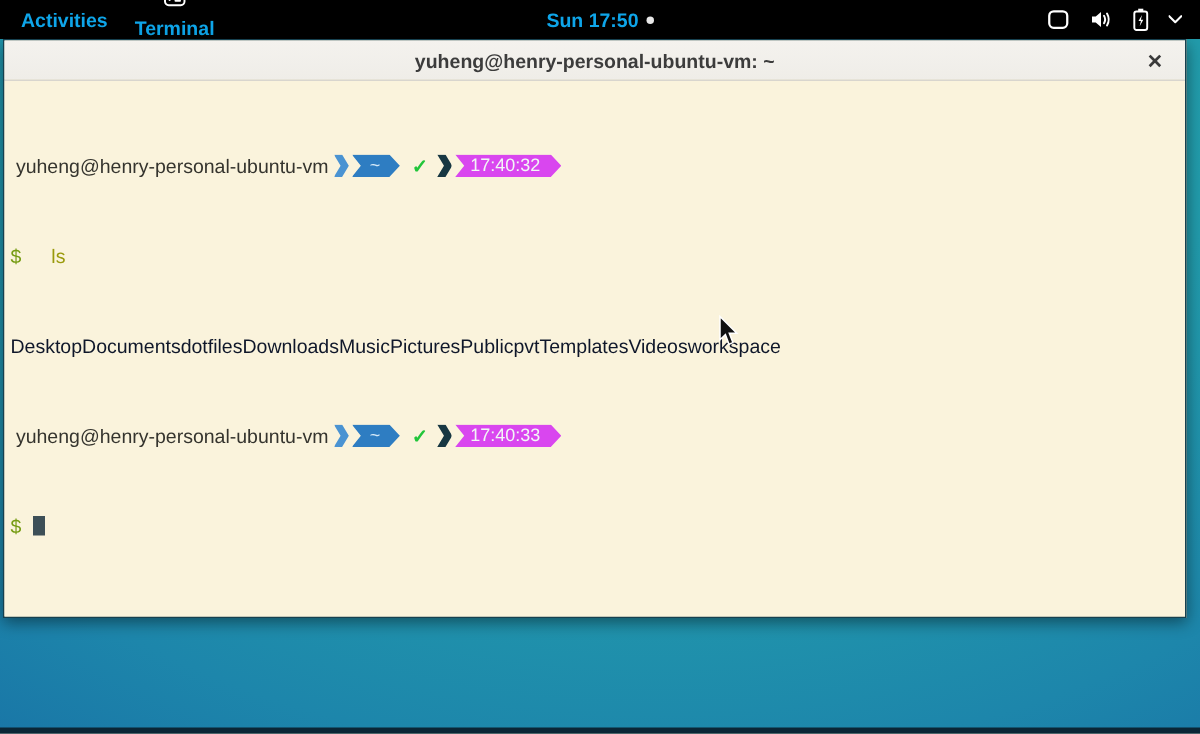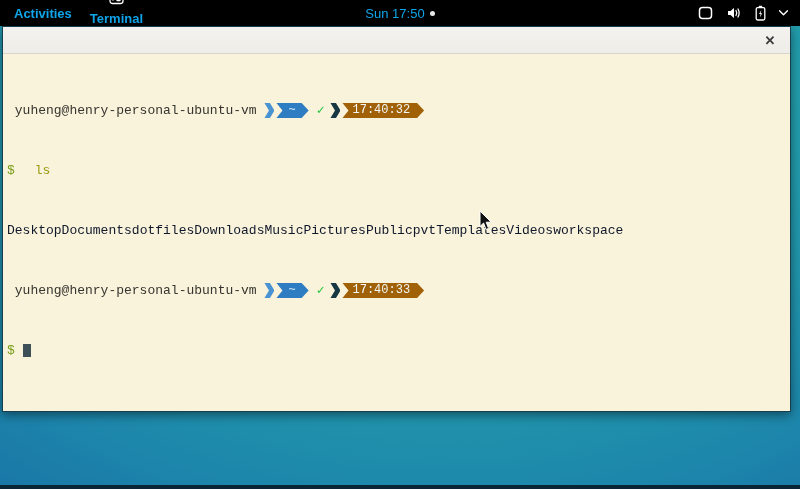--- a/index.html
+++ b/index.html
@@ -27,21 +27,21 @@
     display:flex; align-items:center;
     font-size:13px;
   }
   .topbar-left { display:flex; align-items:center; gap:14px; padding-left:10px; }
   .activities { font-weight:700; padding:0 4px; cursor:default; }
   .appmenu { display:flex; align-items:center; gap:6px; font-weight:700;flex-direction:column; }
   .appmenu .tri { width:0; height:0; border-left:4px solid transparent; border-right:4px solid transparent; border-top:5px solid #fff; margin-left:2px; }
   .topbar-center {
     position:absolute; left:0; right:0; top:0; height:26px;
     display:flex; align-items:center; justify-content:center; gap:5px;
-    font-weight:400; pointer-events:none;
+    font-weight:700; pointer-events:none;
   }
   .clock-wrap { pointer-events:auto; display:flex; align-items:center; gap:5px; }
   .notif-dot { width:5px; height:5px; border-radius:50%; background:#e8e8e8; }
   .topbar-right { margin-left:auto; display:flex; align-items:center; gap:13px; padding-right:12px; }
   .topbar svg { display:block; }
 
   
   .window {
     position:absolute; left:2px; top:26px; width:789px; height:386px;
     border:1px solid #16404f;
@@ -59,40 +59,40 @@
   .title { font-size:13px; font-weight:700; color:#3c3c3c; }
   .close-btn {
     position:absolute; right:10px; top:3px; width:20px; height:20px;
     display:flex; align-items:center; justify-content:center;
     color:#3a3a3a; font-size:13px; font-weight:700; cursor:default;
   }
 
   
   .screen {
     flex:1; background:#faf3dc; padding:4px 0 0 4px;
-    font-family:Liberation Mono, monospace;
+    font-family:Liberation Sans, sans-serif;
     font-size:13px; line-height:15px; color:#35342e;
     white-space:pre; overflow:hidden;
   }
   .t-line { height:15px; display:flex; align-items:center; }
   .uh { white-space:pre; color:#35342e; }
 
   
   .pl { display:inline-block; height:15px; }
   .chev { width:10px; margin-right:2px;
     clip-path:polygon(0 0, 55% 0, 100% 50%, 55% 100%, 0 100%, 45% 50%); }
   .seg-body {
     position:relative; height:15px; line-height:15px;
     padding:0 13px 0 12px;
     clip-path:polygon(0 0, calc(100% - 7px) 0, 100% 50%, calc(100% - 7px) 100%, 0 100%, 6px 50%);
     font-size:12px;
   }
   .blue-bg { background:#2e7dc2; }
   .blue-chev-bg { background:#4a93d2; }
-  .dark-bg { background:#a16207; }
+  .dark-bg { background:#d946ef; }
   .dark-chev-bg { background:#173742; }
   .seg-body.blue-bg { color:#d5e9f8; }
   .seg-body.dark-bg { color:#f2f6f6; padding:0 14px 0 10px; }
   .check { color:#21c53a; font-weight:700; margin:0 6px 0 8px; }
 
   .cmd-symbol { color:#769c13; }
   .cmd-text { color:#9a9a0c; margin-left:20px; }
   .listing { color:#2d9ca6; white-space:pre; }
   .dir { color:#0f172a; }
   .cursor-block { display:inline-block; width:8px; height:13px; background:#3d4f57; margin-left:8px; }
@@ -149,20 +149,21 @@
     <span>
       <svg width="9" height="6" viewBox="0 0 9 6">
           <path d="M0.5 0.8 L4.5 4.8 L8.5 0.8" fill="none" stroke="#fff" stroke-width="1.4" stroke-linecap="round" stroke-linejoin="round"></path>
         </svg>
     </span>
   </div>
 </div>
 
 <div class="window">
   <div class="titlebar">
+    <div class="title">yuheng@henry-personal-ubuntu-vm: ~</div>
     <div class="close-btn">
       <span>✕</span>
     </div>
   </div>
 
   <div class="screen">
     
     <div class="t-line">
       <span class="uh"> yuheng@henry-personal-ubuntu-vm </span>
       <span class="pl chev blue-chev-bg"></span>

